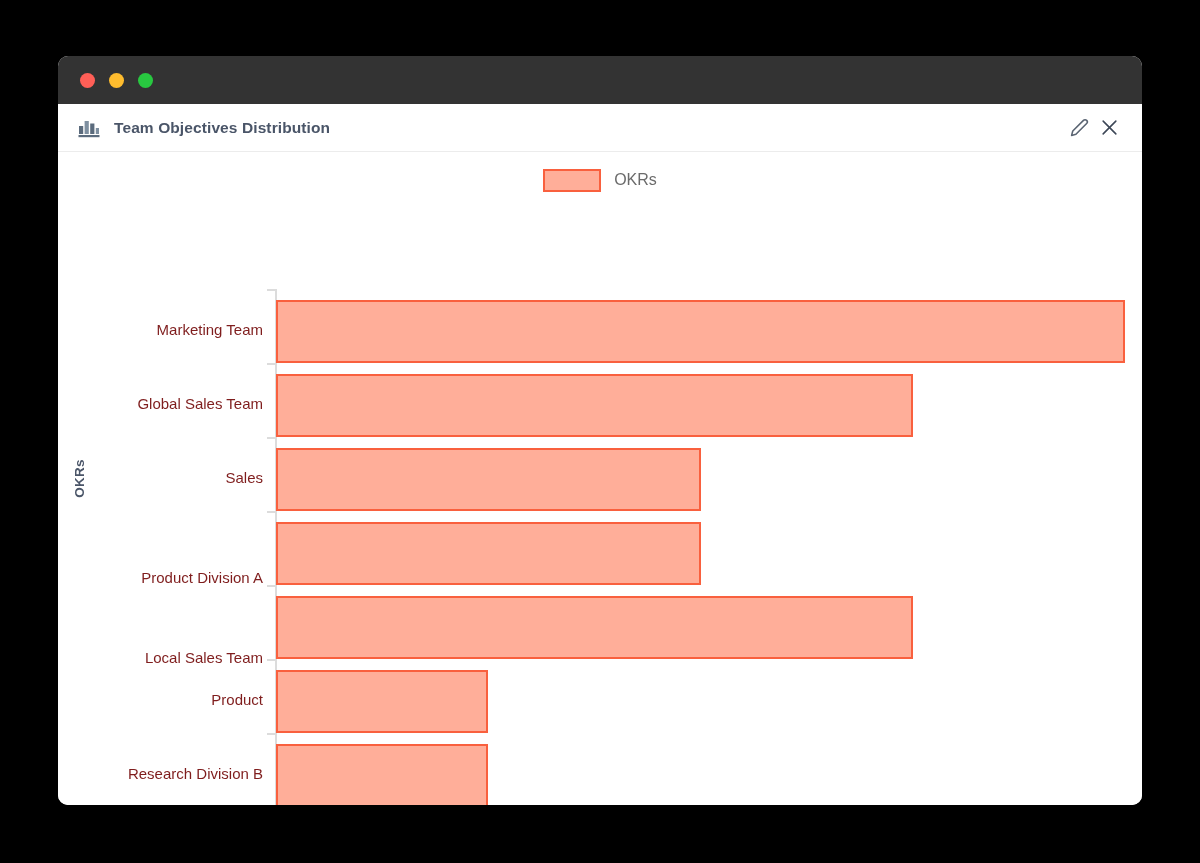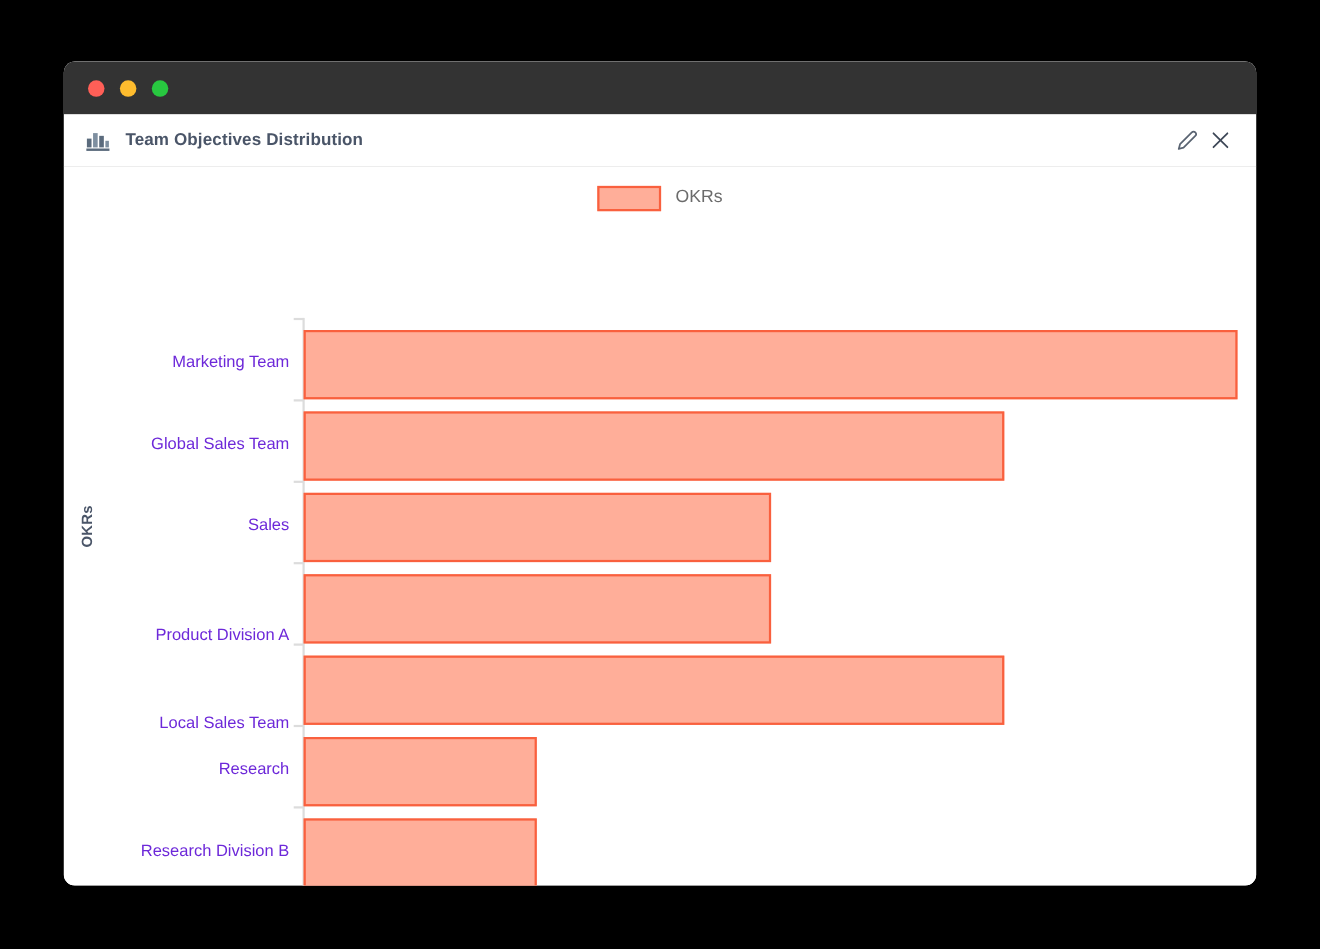--- a/index.html
+++ b/index.html
@@ -48,21 +48,21 @@
   }
   #ticks{position:absolute;left:209px;top:137px;width:9px;height:610px;}
   .tick{position:absolute;left:0;width:9px;height:1.5px;background:#dcdcdc;}
 
   #bars{position:absolute;left:218px;top:137px;}
   .bar{
     position:absolute;left:0;
     background:#FFAE99;border:2.5px solid #F9603E;box-sizing:border-box;
   }
   .ylabel{
-    position:absolute;right:0;text-align:center;font-size:15px;color:#6d28d9;
+    position:absolute;right:0;text-align:center;font-size:15px;color:#7f1d1d;
     white-space:nowrap;
   }
   #ylabels{position:absolute;left:0;top:137px;width:205px;}
 
   #axis-title{
     position:absolute;left:8px;top:0;height:653px;width:26px;
     display:flex;align-items:center;justify-content:center;
   }
   #axis-title span{
     transform:rotate(-90deg);white-space:nowrap;
@@ -115,21 +115,21 @@
     <div id="axis-title">
       <span>OKRs</span>
     </div>
 
     <div id="ylabels">
         <div class="ylabel" style="top: 32px;">Marketing Team</div>
         <div class="ylabel" style="top: 106px;">Global Sales Team</div>
         <div class="ylabel" style="top: 180px;">Sales</div>
         <div class="ylabel" style="top: 254px; margin-top: 26px;">Product Division A</div>
         <div class="ylabel" style="top: 328px; margin-top: 32px;">Local Sales Team</div>
-        <div class="ylabel" style="top: 402px;">Research</div>
+        <div class="ylabel" style="top: 402px;">Product</div>
         <div class="ylabel" style="top: 476px;">Research Division B</div>
       </div>
     <div id="ticks">
         <div class="tick" style="top: 0px;"></div>
         <div class="tick" style="top: 74px;"></div>
         <div class="tick" style="top: 148px;"></div>
         <div class="tick" style="top: 222px;"></div>
         <div class="tick" style="top: 296px;"></div>
         <div class="tick" style="top: 370px;"></div>
         <div class="tick" style="top: 444px;"></div>

